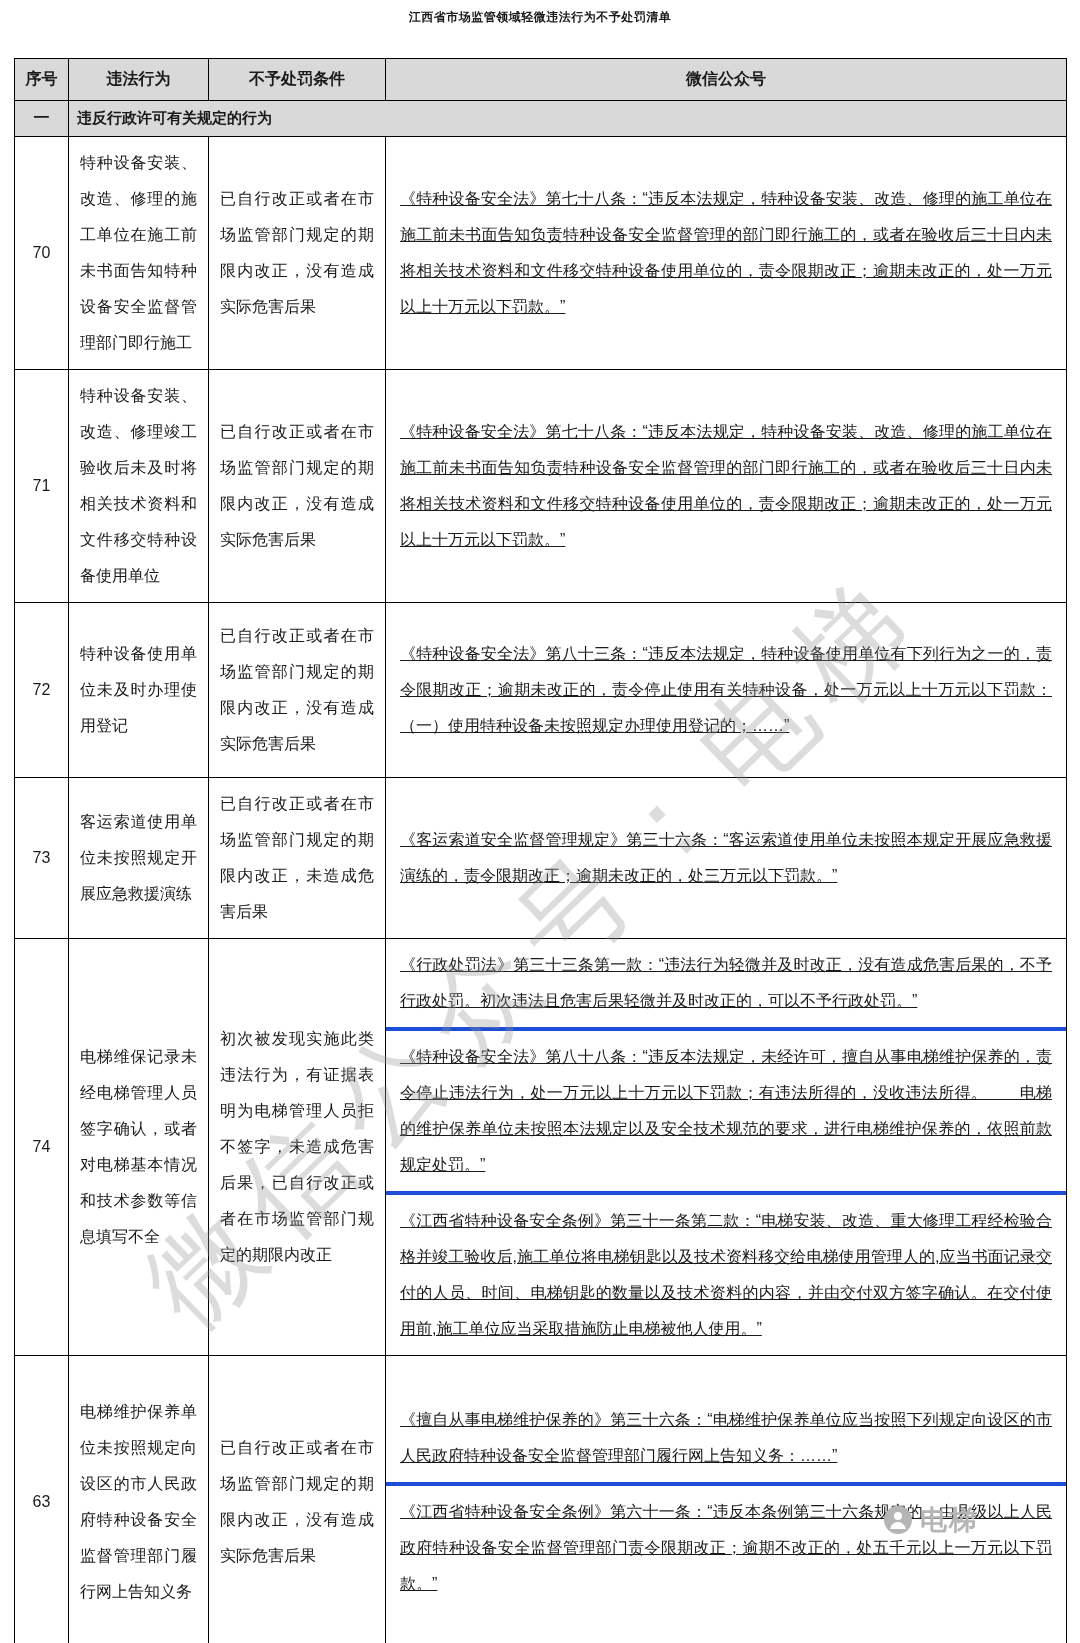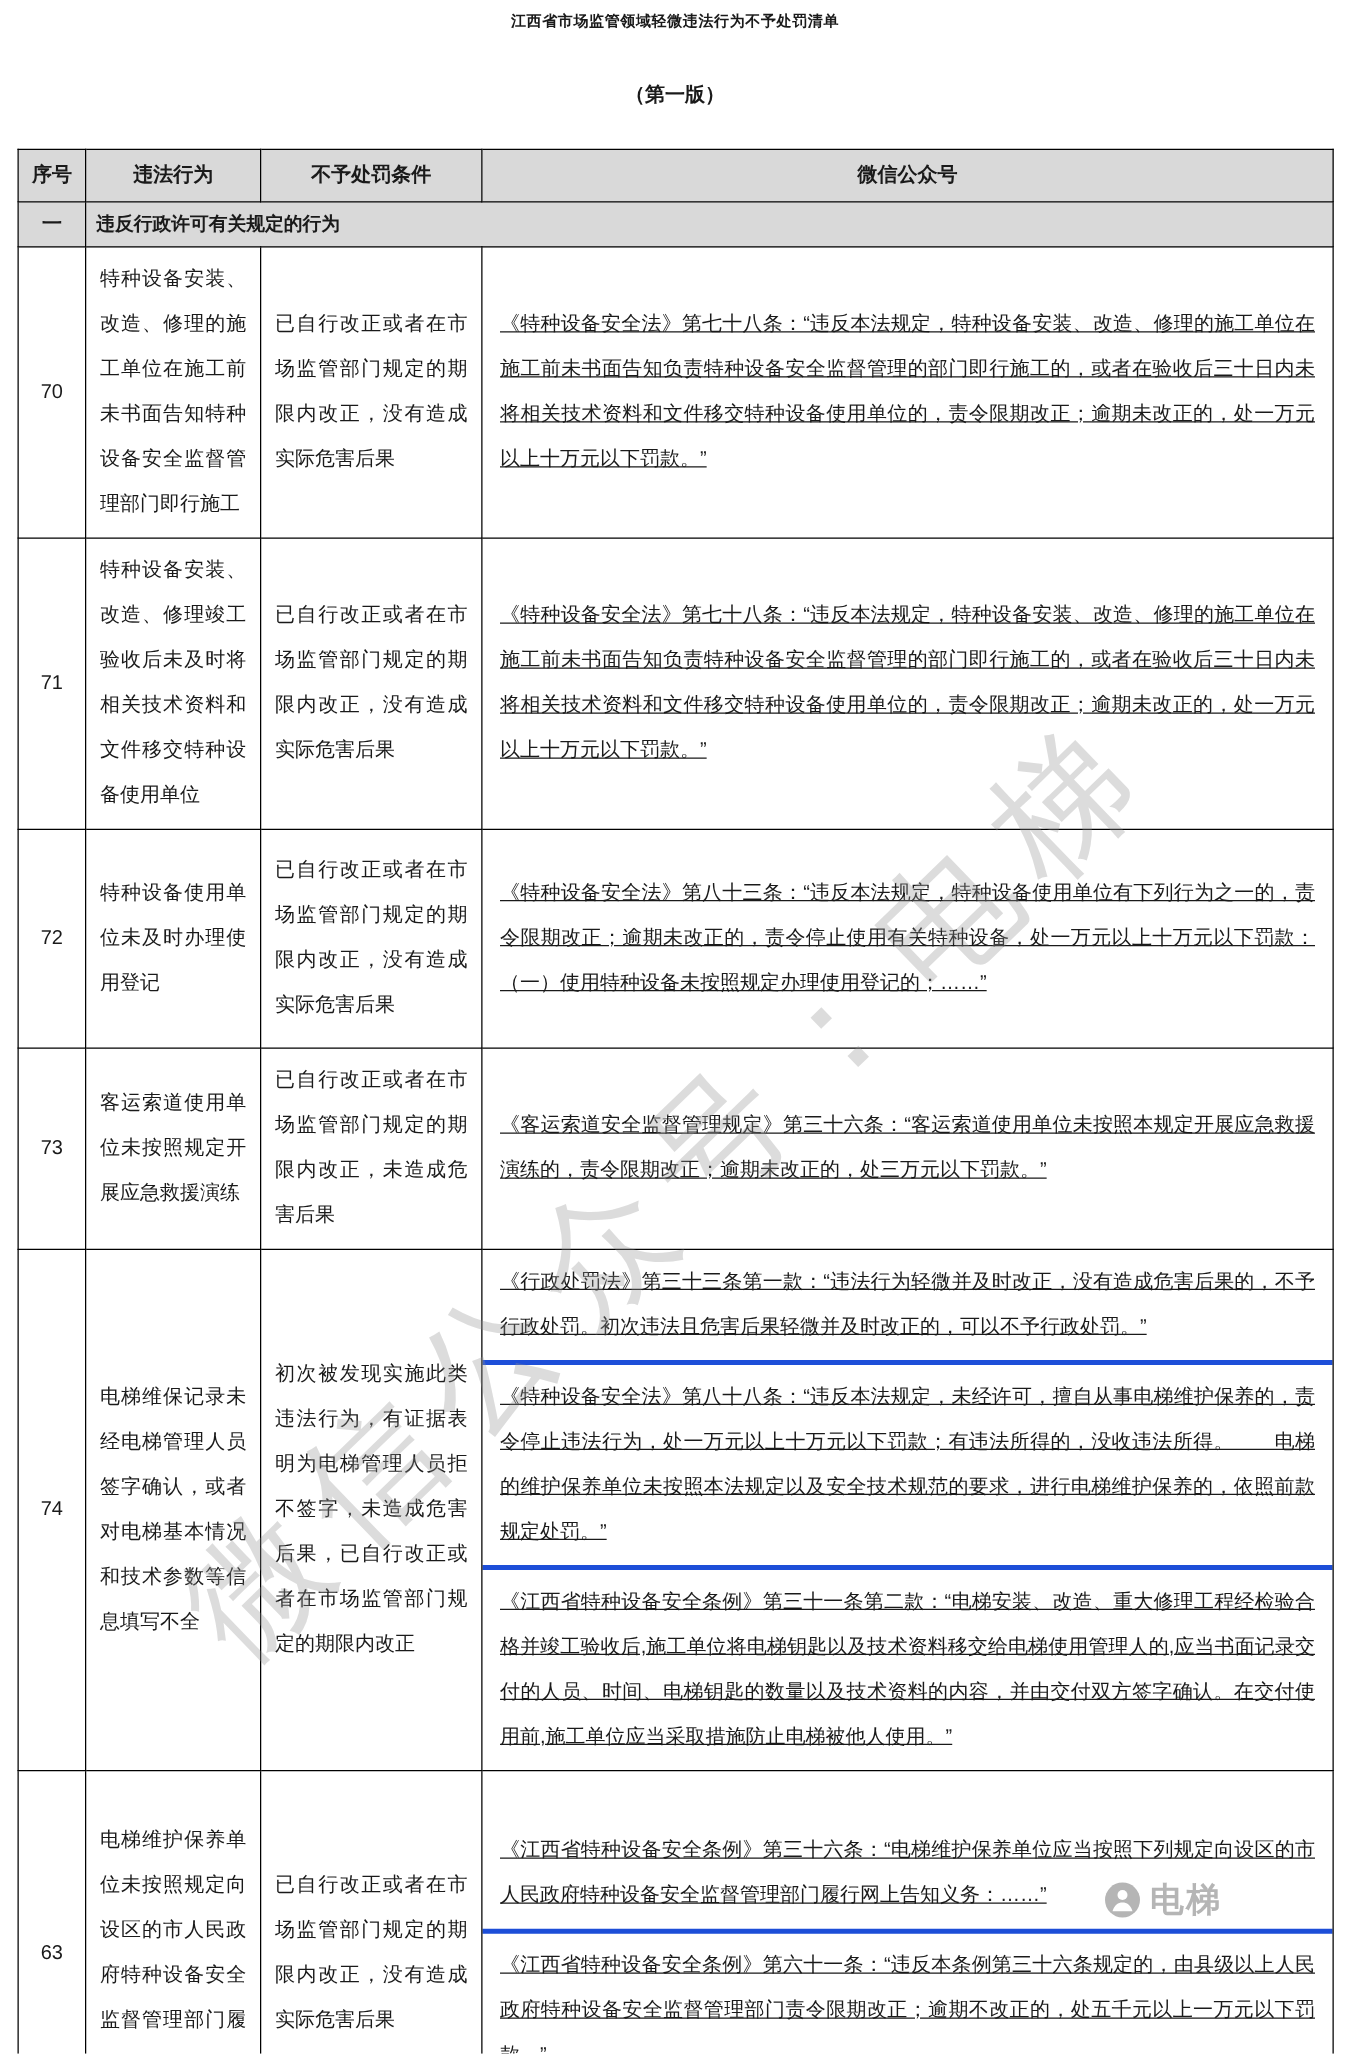--- a/index.html
+++ b/index.html
@@ -102,21 +102,20 @@
     color: #b5b5b5;
     letter-spacing: 2px;
   }
 </style>
 </head>
 <body>
 
 <div class="page">
 
   <div class="title">江西省市场监管领域轻微违法行为不予处罚清单</div>
-  <div class="subtitle">（第一版）</div>
 
   <table class="reg-table">
     <colgroup>
       <col style="width:54px">
       <col style="width:140px">
       <col style="width:177px">
       <col style="width:681px">
     </colgroup>
     <thead>
       <tr>
@@ -177,21 +176,21 @@
           <div class="legal-part">《特种设备安全法》第八十八条：“违反本法规定，未经许可，擅自从事电梯维护保养的，责令停止违法行为，处一万元以上十万元以下罚款；有违法所得的，没收违法所得。　　电梯的维护保养单位未按照本法规定以及安全技术规范的要求，进行电梯维护保养的，依照前款规定处罚。”</div>
           <div class="legal-part">《江西省特种设备安全条例》第三十一条第二款：“电梯安装、改造、重大修理工程经检验合格并竣工验收后,施工单位将电梯钥匙以及技术资料移交给电梯使用管理人的,应当书面记录交付的人员、时间、电梯钥匙的数量以及技术资料的内容，并由交付双方签字确认。在交付使用前,施工单位应当采取措施防止电梯被他人使用。”</div>
         </td>
       </tr>
 
       <tr class="r75">
         <td class="no-cell">63</td>
         <td class="behavior-cell">电梯维护保养单位未按照规定向设区的市人民政府特种设备安全监督管理部门履行网上告知义务</td>
         <td class="condition-cell">已自行改正或者在市场监管部门规定的期限内改正，没有造成实际危害后果</td>
         <td class="legal-cell">
-          <div class="legal-part">《江西省特种设备安全条例》第三十六条：“电梯维护保养单位应当按照下列规定向设区的市人民政府特种设备安全监督管理部门履行网上告知义务：……”</div>
+          <div class="legal-part">《擅自从事电梯维护保养的》第三十六条：“电梯维护保养单位应当按照下列规定向设区的市人民政府特种设备安全监督管理部门履行网上告知义务：……”</div>
           <div class="legal-part">《江西省特种设备安全条例》第六十一条：“违反本条例第三十六条规定的，由县级以上人民政府特种设备安全监督管理部门责令限期改正；逾期不改正的，处五千元以上一万元以下罚款。”</div>
         </td>
       </tr>
     </tbody>
   </table>
 
   <div class="watermark">微信公众号：电梯</div>
 
   <div class="corner-logo">
     <span style="display:inline-flex">

